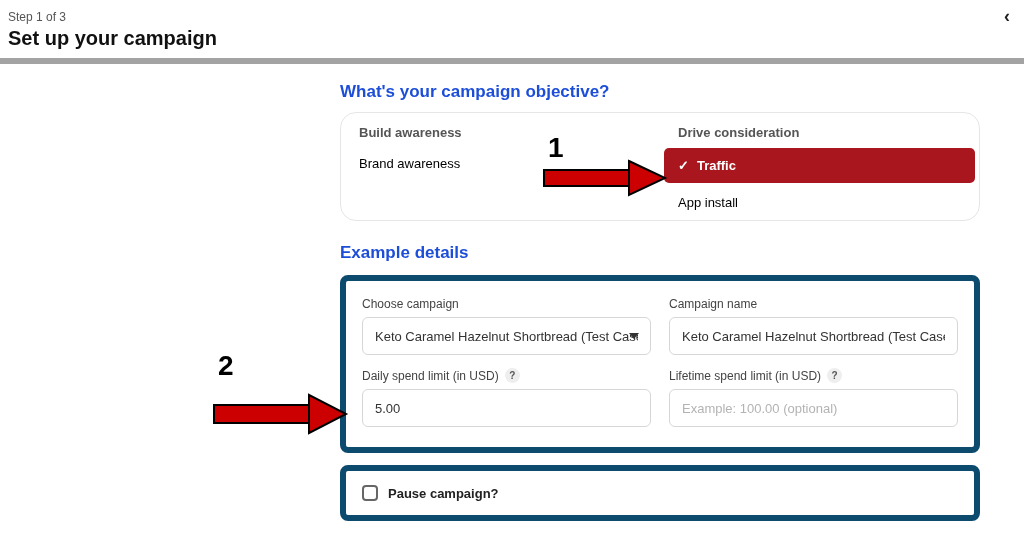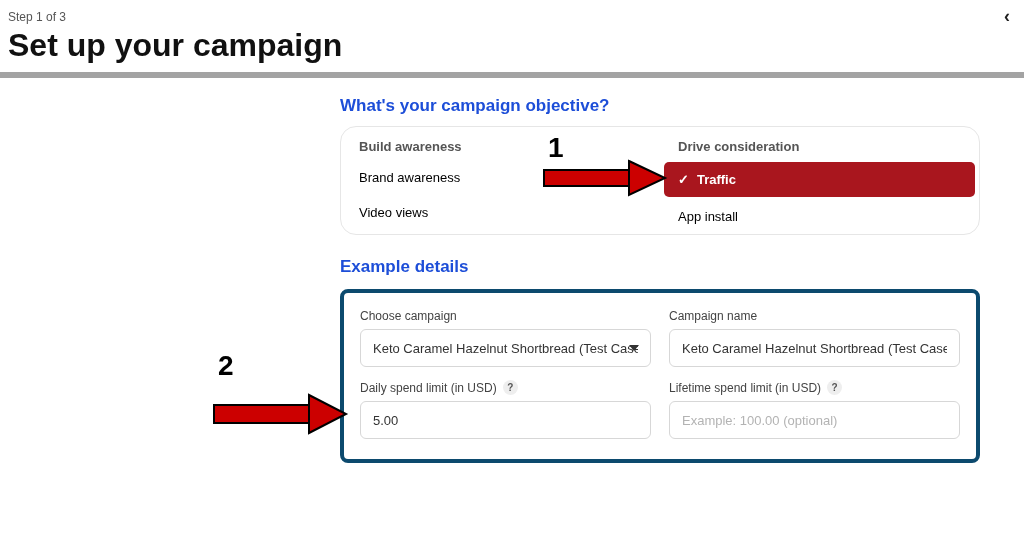--- a/index.html
+++ b/index.html
@@ -24,21 +24,21 @@
     color: #555;
   }
   .chevron {
     font-size: 18px;
     font-weight: bold;
     color: #222;
     cursor: pointer;
     padding-right: 6px;
   }
   .page-title {
-    font-size: 32px;
+    font-size: 20px;
     font-weight: 800;
     color: #111;
     margin: 0 0 8px 0;
   }
   .content {
     width: 640px;
     margin-left: 340px;
     margin-top: 18px;
   }
   .section-title {
@@ -78,21 +78,21 @@
     margin: 2px 4px;
     padding: 10px 14px;
     display: flex;
     align-items: center;
     gap: 8px;
   }
   .check {
     font-weight: 900;
   }
   .details-card, .pause-card {
-    border: 4px solid #0c4a6e;
+    border: 6px solid #0c4a6e;
     border-radius: 8px;
     padding: 16px 16px 20px 16px;
     margin-top: 12px;
   }
   .field-row {
     display: flex;
     gap: 18px;
   }
   .field-row + .field-row {
     margin-top: 13px;
@@ -188,21 +188,20 @@
   <h1 class="page-title">Set up your campaign</h1>
 </div>
 
 <div class="content">
 
   <div class="section-title">What's your campaign objective?</div>
   <div class="obj-card">
     <div class="obj-col">
       <div class="obj-header">Build awareness</div>
       <div class="obj-item">Brand awareness</div>
-      <div class="obj-item">Video views</div>
     </div>
     <div class="obj-col">
       <div class="obj-header">Drive consideration</div>
       <div class="obj-item selected">
         <span class="check">✓</span>
         <span>Traffic</span>
       </div>
       <div class="obj-item">App install</div>
     </div>
   </div>
@@ -234,20 +233,24 @@
       <div class="field">
         <div class="field-label">
           <span>Lifetime spend limit (in USD)</span>
           <span class="help">?</span>
         </div>
         <input class="input" type="text" placeholder="Example: 100.00 (optional)" style="">
       </div>
     </div>
   </div>
 
+  <div class="pause-card">
+    <div class="checkbox"></div>
+    <div class="pause-label">Pause campaign?</div>
+  </div>
 
 </div>
 
 <div class="anno-num" style="left:548px; top:132px;">1</div>
 <svg class="arrow-svg" style="left:540px; top:158px;" width="130" height="40">
   <rect x="4" y="12" width="85" height="16" fill="#cc0000" stroke="#000" stroke-width="2"></rect>
   <polygon points="89,3 125,20 89,37" fill="#cc0000" stroke="#000" stroke-width="2"></polygon>
 </svg>
 
 <div class="anno-num" style="left:218px; top:350px;">2</div>

